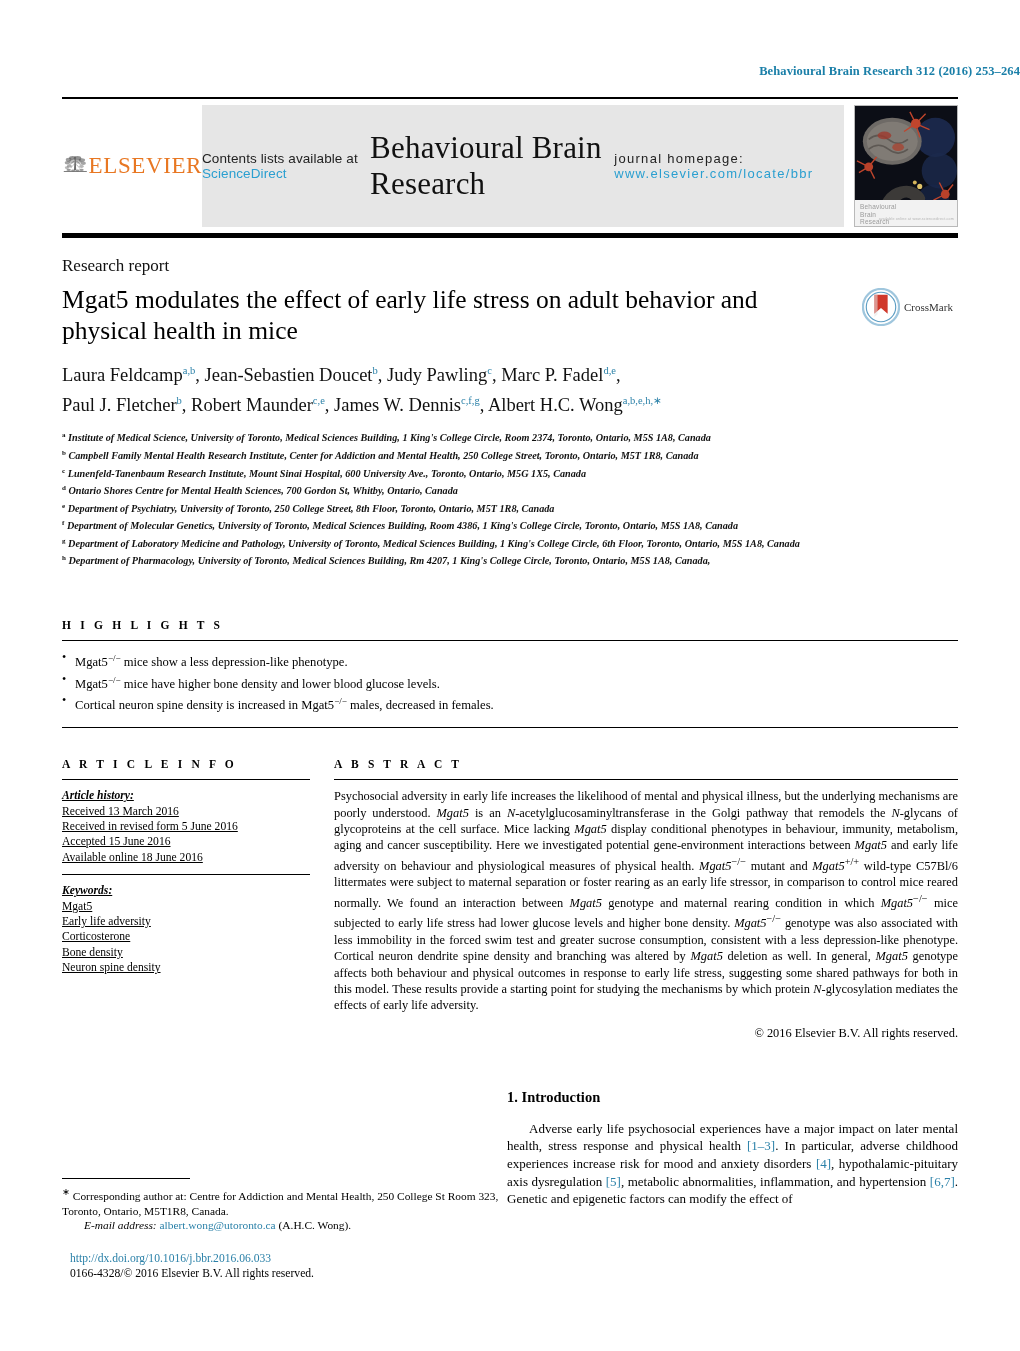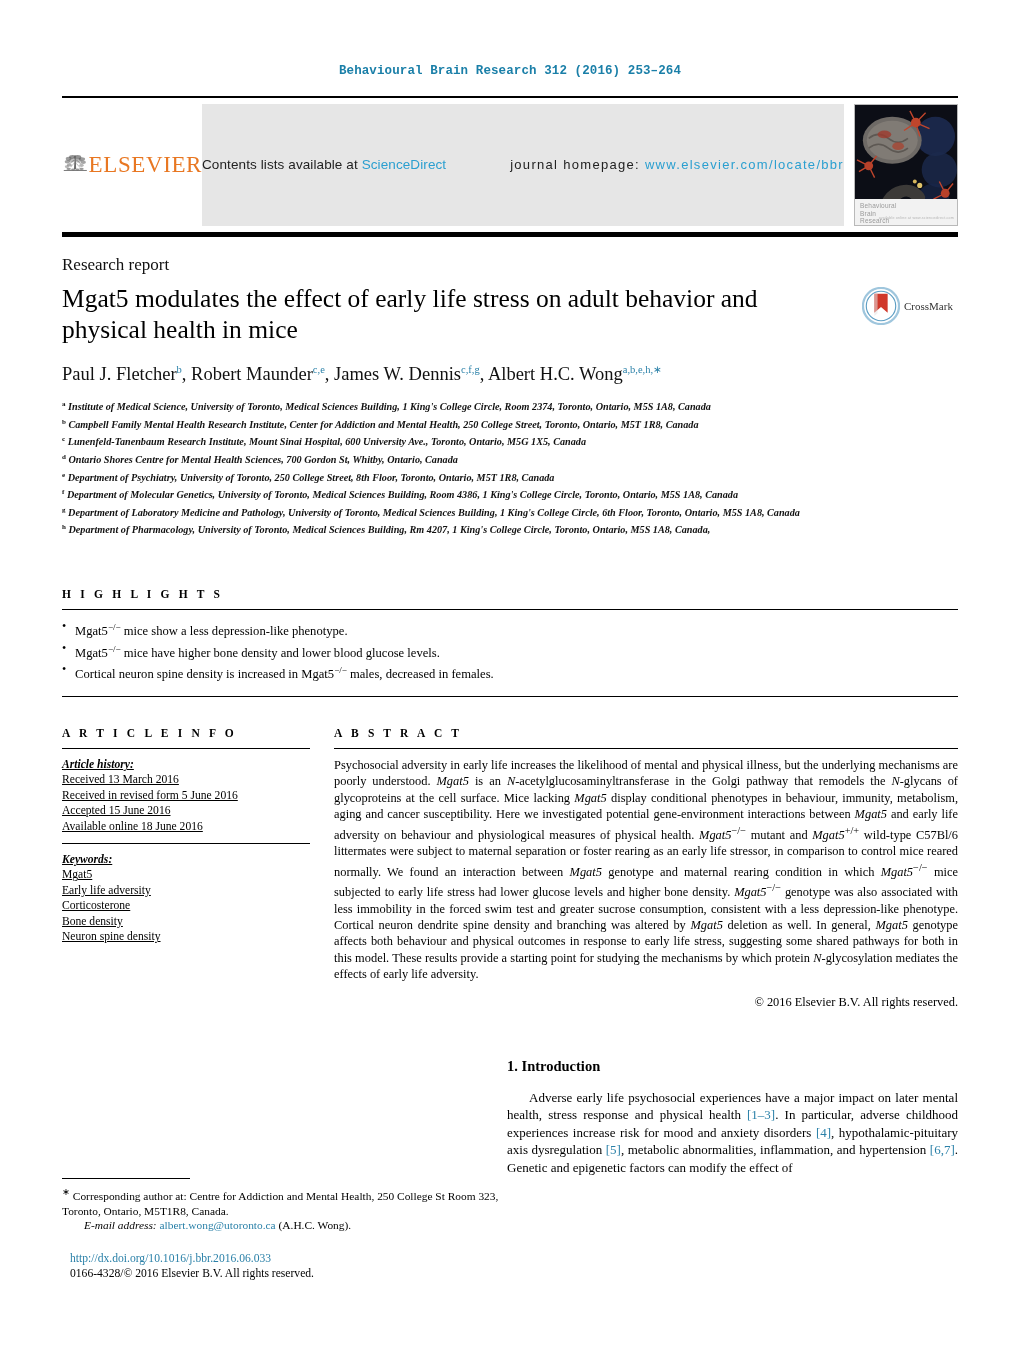--- a/index.html
+++ b/index.html
@@ -10,23 +10,23 @@
     background: #ffffff;
     font-family: "Liberation Serif", serif;
     color: #000;
     position: relative;
     overflow: hidden;
   }
   .page { position: relative; width: 1020px; height: 1351px; padding: 0; }
 
   
   .running-head {
-    text-align: center;
+    text-align: right;
     color: #1a7fa8;
-    font-family: Liberation Mono, monospace;
+    font-family: Liberation Serif, serif;
     font-weight: bold;
     font-size: 12.5px;
     letter-spacing: .1px;
     padding-top: 64px;
   }
 
   
   .masthead-wrap { margin: 18px 62px 0 62px; }
   .masthead-rule { border-top: 2.2px solid #000; }
   .masthead {
@@ -282,20 +282,21 @@
           <rect x="8" y="73" width="104" height="3" fill="#3a3a3a"></rect>
         </svg>
         <div class="elsevier-word">ELSEVIER</div>
       </div>
 
       <div class="center-cell">
         <div class="contents-line">
           <span>Contents lists available at</span>
           <span class="sd-link">ScienceDirect</span>
         </div>
+        <div class="journal-title">Behavioural Brain Research</div>
         <div class="homepage-line">
           <span>journal homepage:</span>
           <span class="url">www.elsevier.com/locate/bbr</span>
         </div>
       </div>
 
       <div class="cover-cell">
         <svg class="cover-art" viewBox="0 0 104 122" preserveAspectRatio="none">
           <rect width="104" height="122" fill="#0c0e16"></rect>
           <circle cx="82" cy="32" r="20" fill="#1d2c52" opacity=".85"></circle>
@@ -341,20 +342,21 @@
           <circle cx="20" cy="20" r="19" fill="#ffffff" stroke="#9fc6dd" stroke-width="2.4"></circle>
           <circle cx="20" cy="20" r="15.5" fill="#ffffff" stroke="#5d9ec4" stroke-width="1.2"></circle>
           <path d="M13 7 h14 v20 l-7 -6 l-7 6 Z" fill="#d0382b"></path>
           <path d="M13 7 h3.4 v20.6 l-3.4 2.9 Z" fill="#e4e4e4" opacity=".55"></path>
         </svg>
         <span class="cm-text">CrossMark</span>
       </div>
     </div>
 
     <div class="authors">
+      <div id="auth1"><span>Laura Feldcamp</span><sup>a,b</sup><span>, Jean-Sebastien Doucet</span><sup>b</sup><span>, Judy Pawling</span><sup>c</sup><span>, Marc P. Fadel</span><sup>d,e</sup><span>,</span></div>
       <div id="auth2"><span>Paul J. Fletcher</span><sup>b</sup><span>, Robert Maunder</span><sup>c,e</sup><span>, James W. Dennis</span><sup>c,f,g</sup><span>, Albert H.C. Wong</span><sup class="">a,b,e,h,∗</sup></div>
     </div>
 
     <div class="affils" id="affils">
         <div class="affil"><sup>a</sup> Institute of Medical Science, University of Toronto, Medical Sciences Building, 1 King's College Circle, Room 2374, Toronto, Ontario, M5S 1A8, Canada</div>
         <div class="affil"><sup>b</sup> Campbell Family Mental Health Research Institute, Center for Addiction and Mental Health, 250 College Street, Toronto, Ontario, M5T 1R8, Canada</div>
         <div class="affil"><sup>c</sup> Lunenfeld-Tanenbaum Research Institute, Mount Sinai Hospital, 600 University Ave., Toronto, Ontario, M5G 1X5, Canada</div>
         <div class="affil"><sup>d</sup> Ontario Shores Centre for Mental Health Sciences, 700 Gordon St, Whitby, Ontario, Canada</div>
         <div class="affil"><sup>e</sup> Department of Psychiatry, University of Toronto, 250 College Street, 8th Floor, Toronto, Ontario, M5T 1R8, Canada</div>
         <div class="affil"><sup>f</sup> Department of Molecular Genetics, University of Toronto, Medical Sciences Building, Room 4386, 1 King's College Circle, Toronto, Ontario, M5S 1A8, Canada</div>

